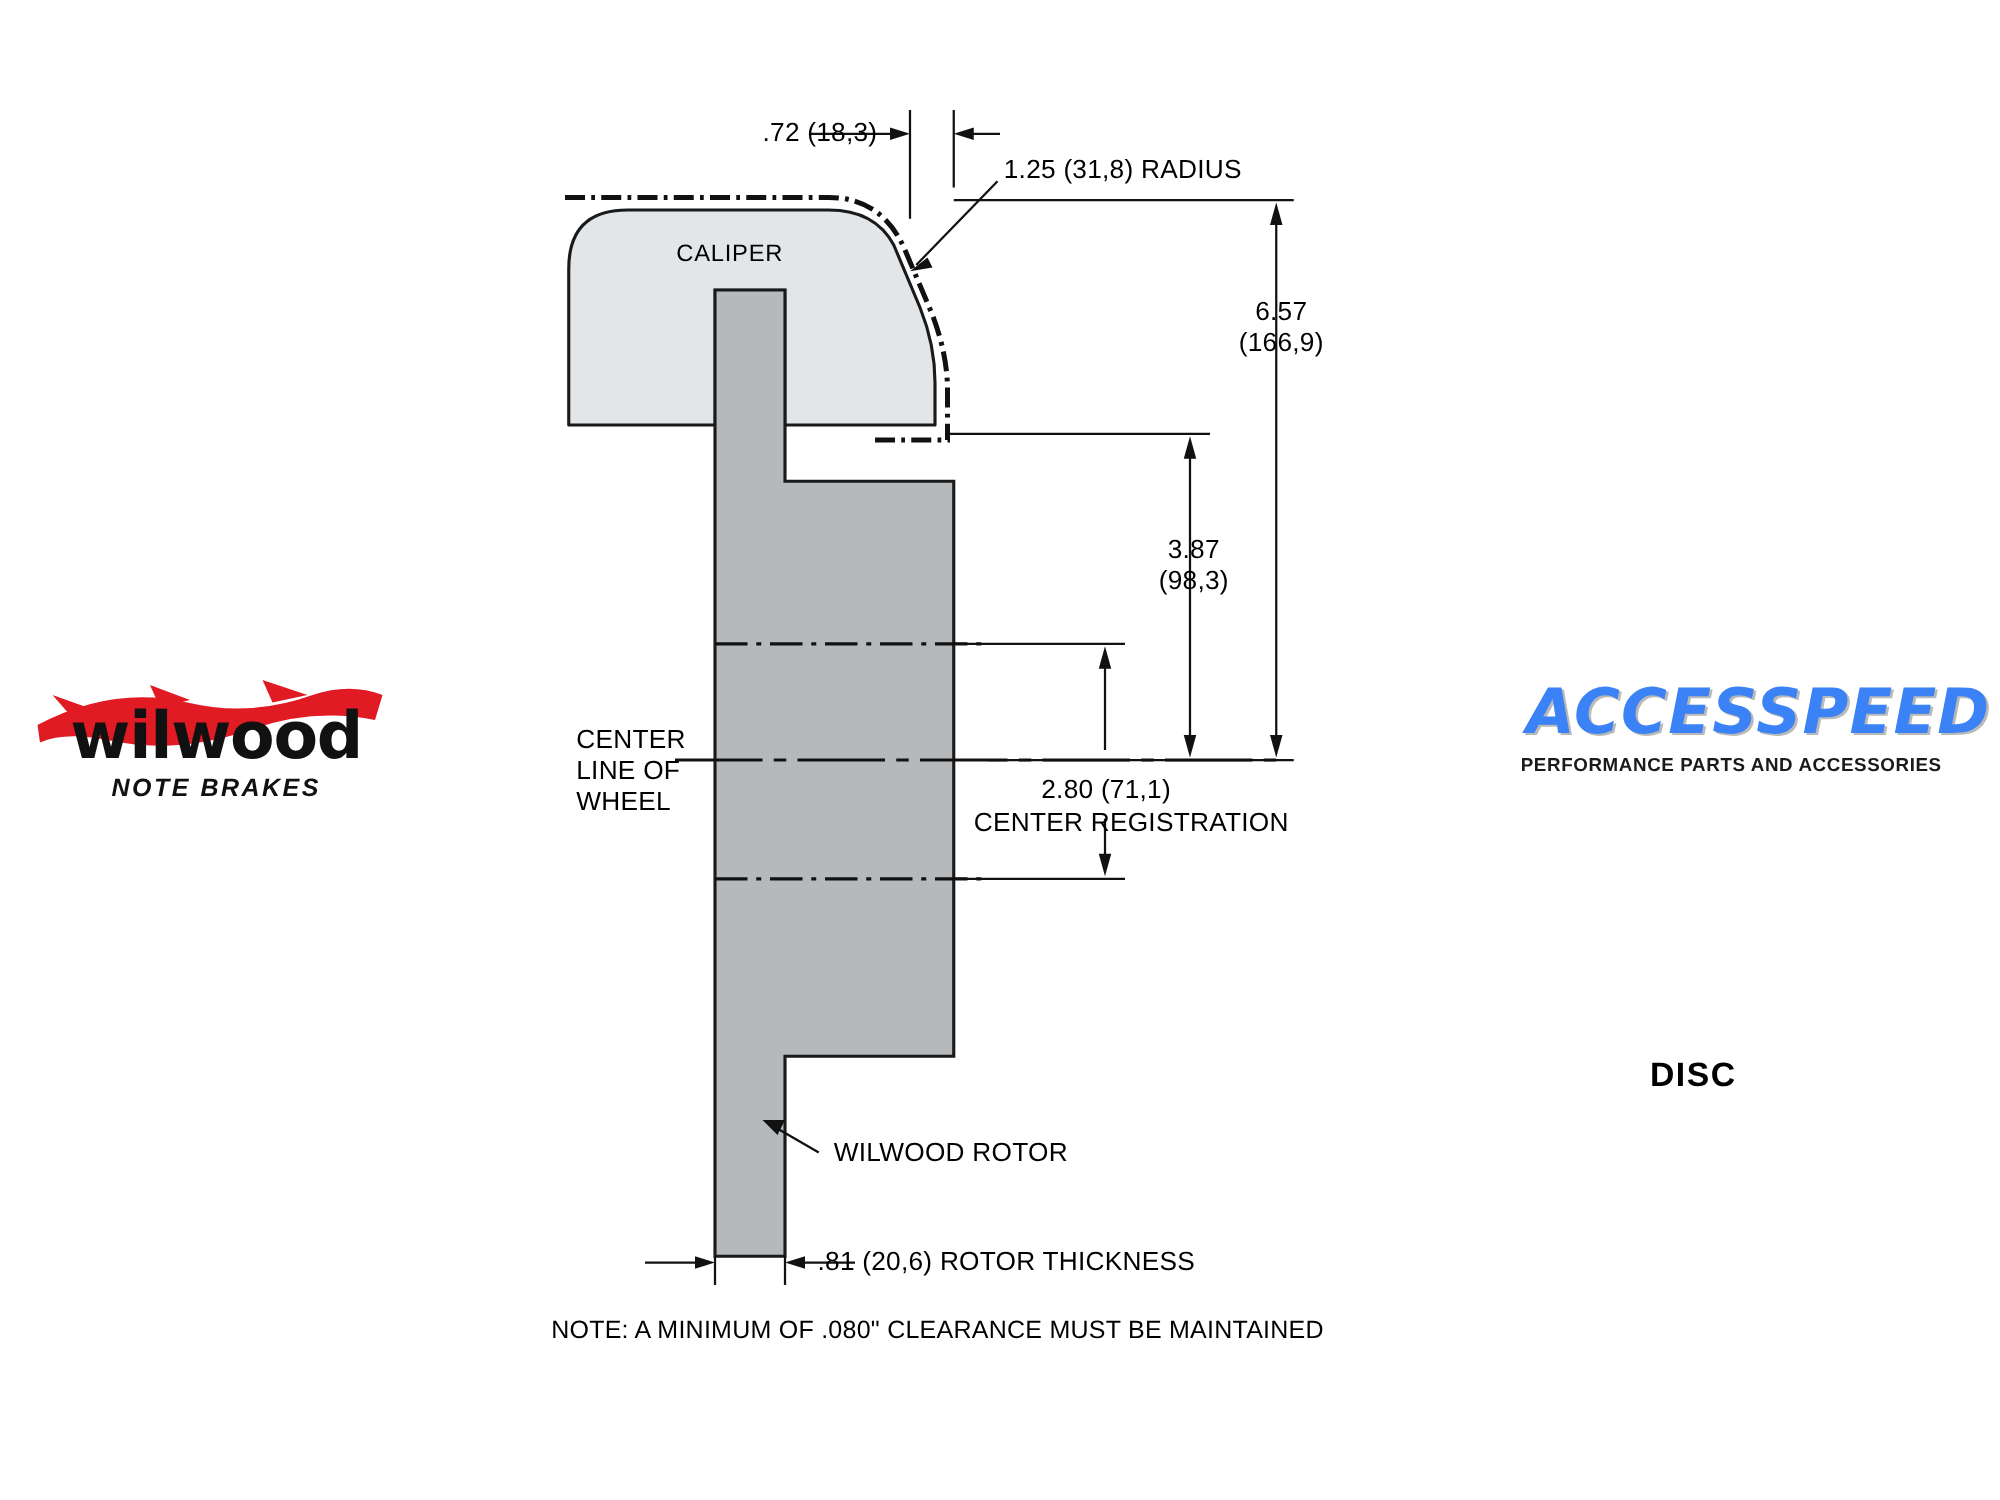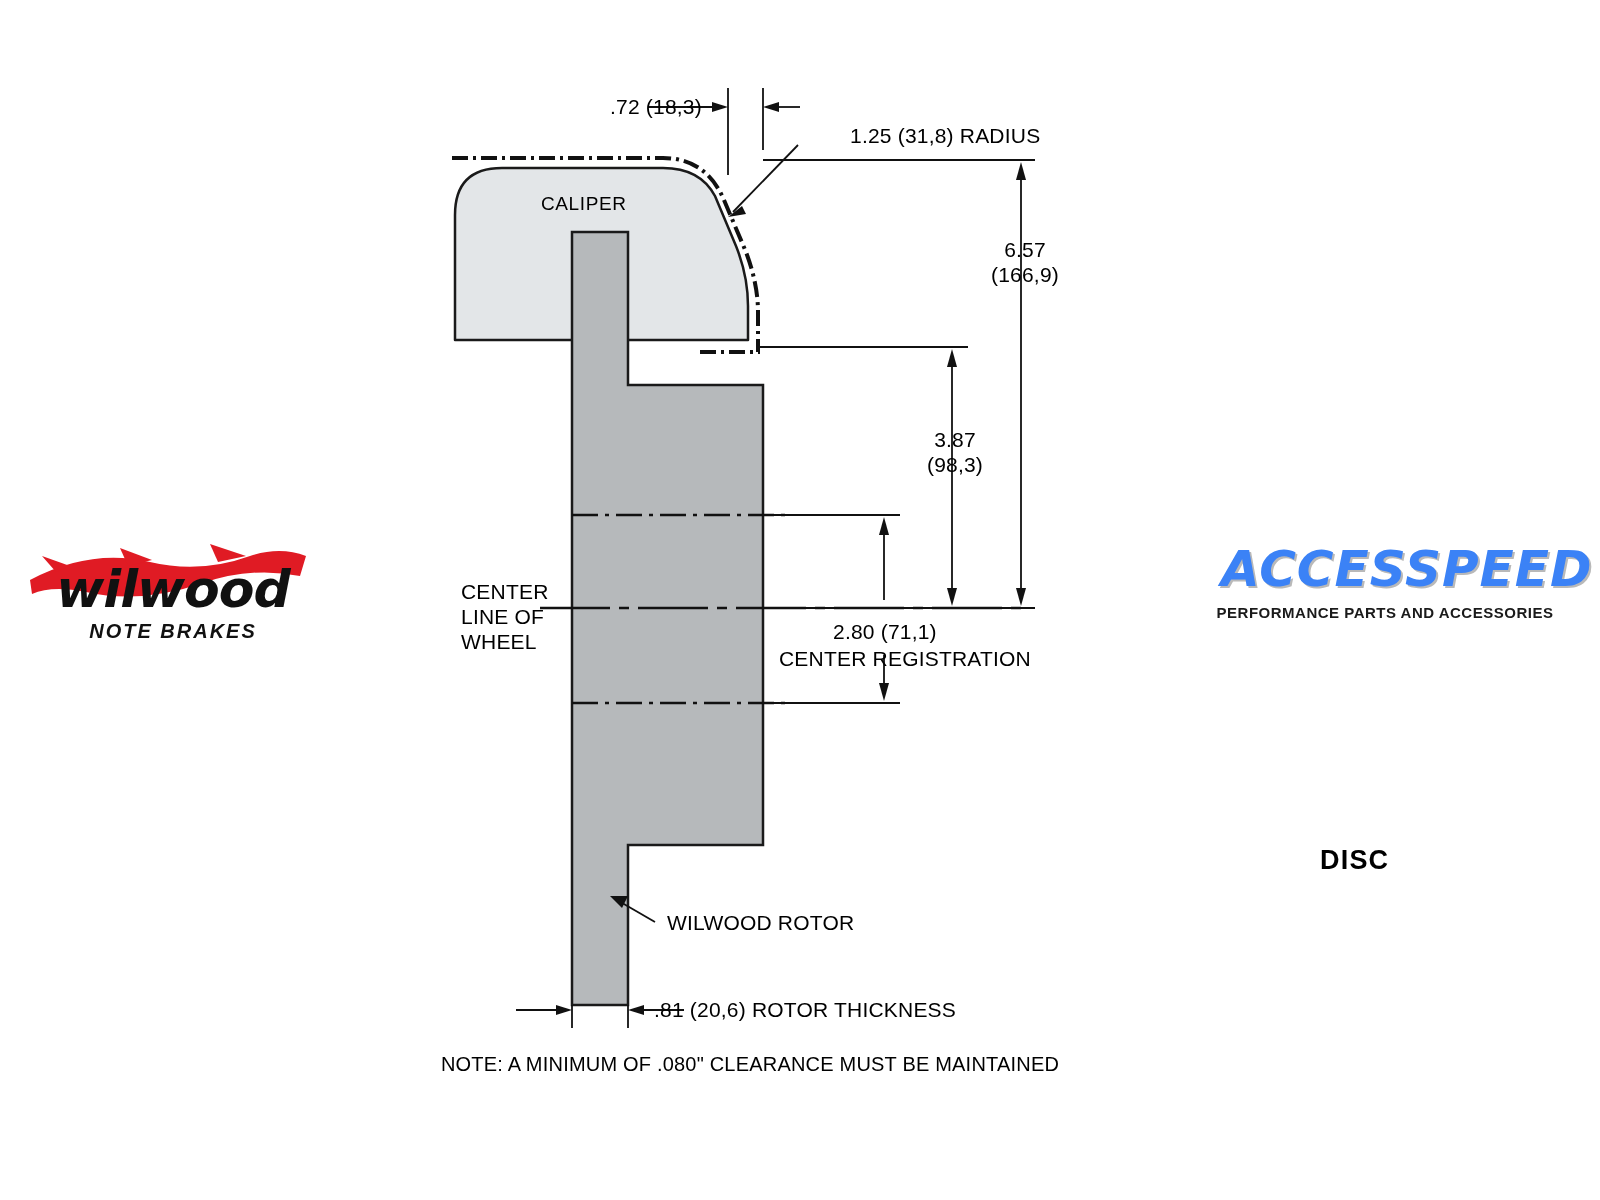--- a/index.html
+++ b/index.html
@@ -50,21 +50,20 @@
     top: 535px;
     width: 310px;
     height: 115px;
   }
   #wilwood-wordmark {
     position: absolute;
     left: 0; top: 24px;
     width: 310px;
     font-size: 52px;
     font-weight: bold;
-    font-style: italic;
     font-family: "DejaVu Sans", sans-serif;
     letter-spacing: -1px;
     color: #111;
     text-align: center;
   }
   #wilwood-sub {
     position: absolute;
     left: 0; top: 85px;
     width: 310px;
     text-align: center;
@@ -177,21 +176,21 @@
     <g>
       <path d="M 30 580 Q 90 548 150 562 Q 200 574 250 556 Q 280 546 306 556 L 300 576 Q 250 566 200 584 Q 140 604 86 592 Q 52 585 32 594 Z" fill="#e01b24"></path>
       <path d="M 42 556 L 70 566 L 56 572 Z" fill="#e01b24"></path>
       <path d="M 120 548 L 152 560 L 128 566 Z" fill="#e01b24"></path>
       <path d="M 210 544 L 246 556 L 218 562 Z" fill="#e01b24"></path>
     </g>
   </svg>
 
   <div class="txt t-dim" style="left:610px; top:95px;">.72 (18,3)</div>
 
-  <div class="txt t-dim" style="left:803px; top:124px;margin-left:47px;">1.25 (31,8) RADIUS</div>
+  <div class="txt t-dim" style="left:803px; top:124px;">1.25 (31,8) RADIUS</div>
 
   <div class="txt t-caliper" style="left:541px; top:193px;">CALIPER</div>
 
   <div class="txt t-dim center" style="left:975px; top:238px; width:100px;">6.57<br>(166,9)</div>
 
   <div class="txt t-dim center" style="left:905px; top:428px; width:100px;">3.87<br>(98,3)</div>
 
   <div class="txt t-label" style="left:461px; top:580px;">CENTER<br>LINE OF<br>WHEEL</div>
 
   <div class="txt t-dim" style="left:833px; top:620px;">2.80 (71,1)</div>

